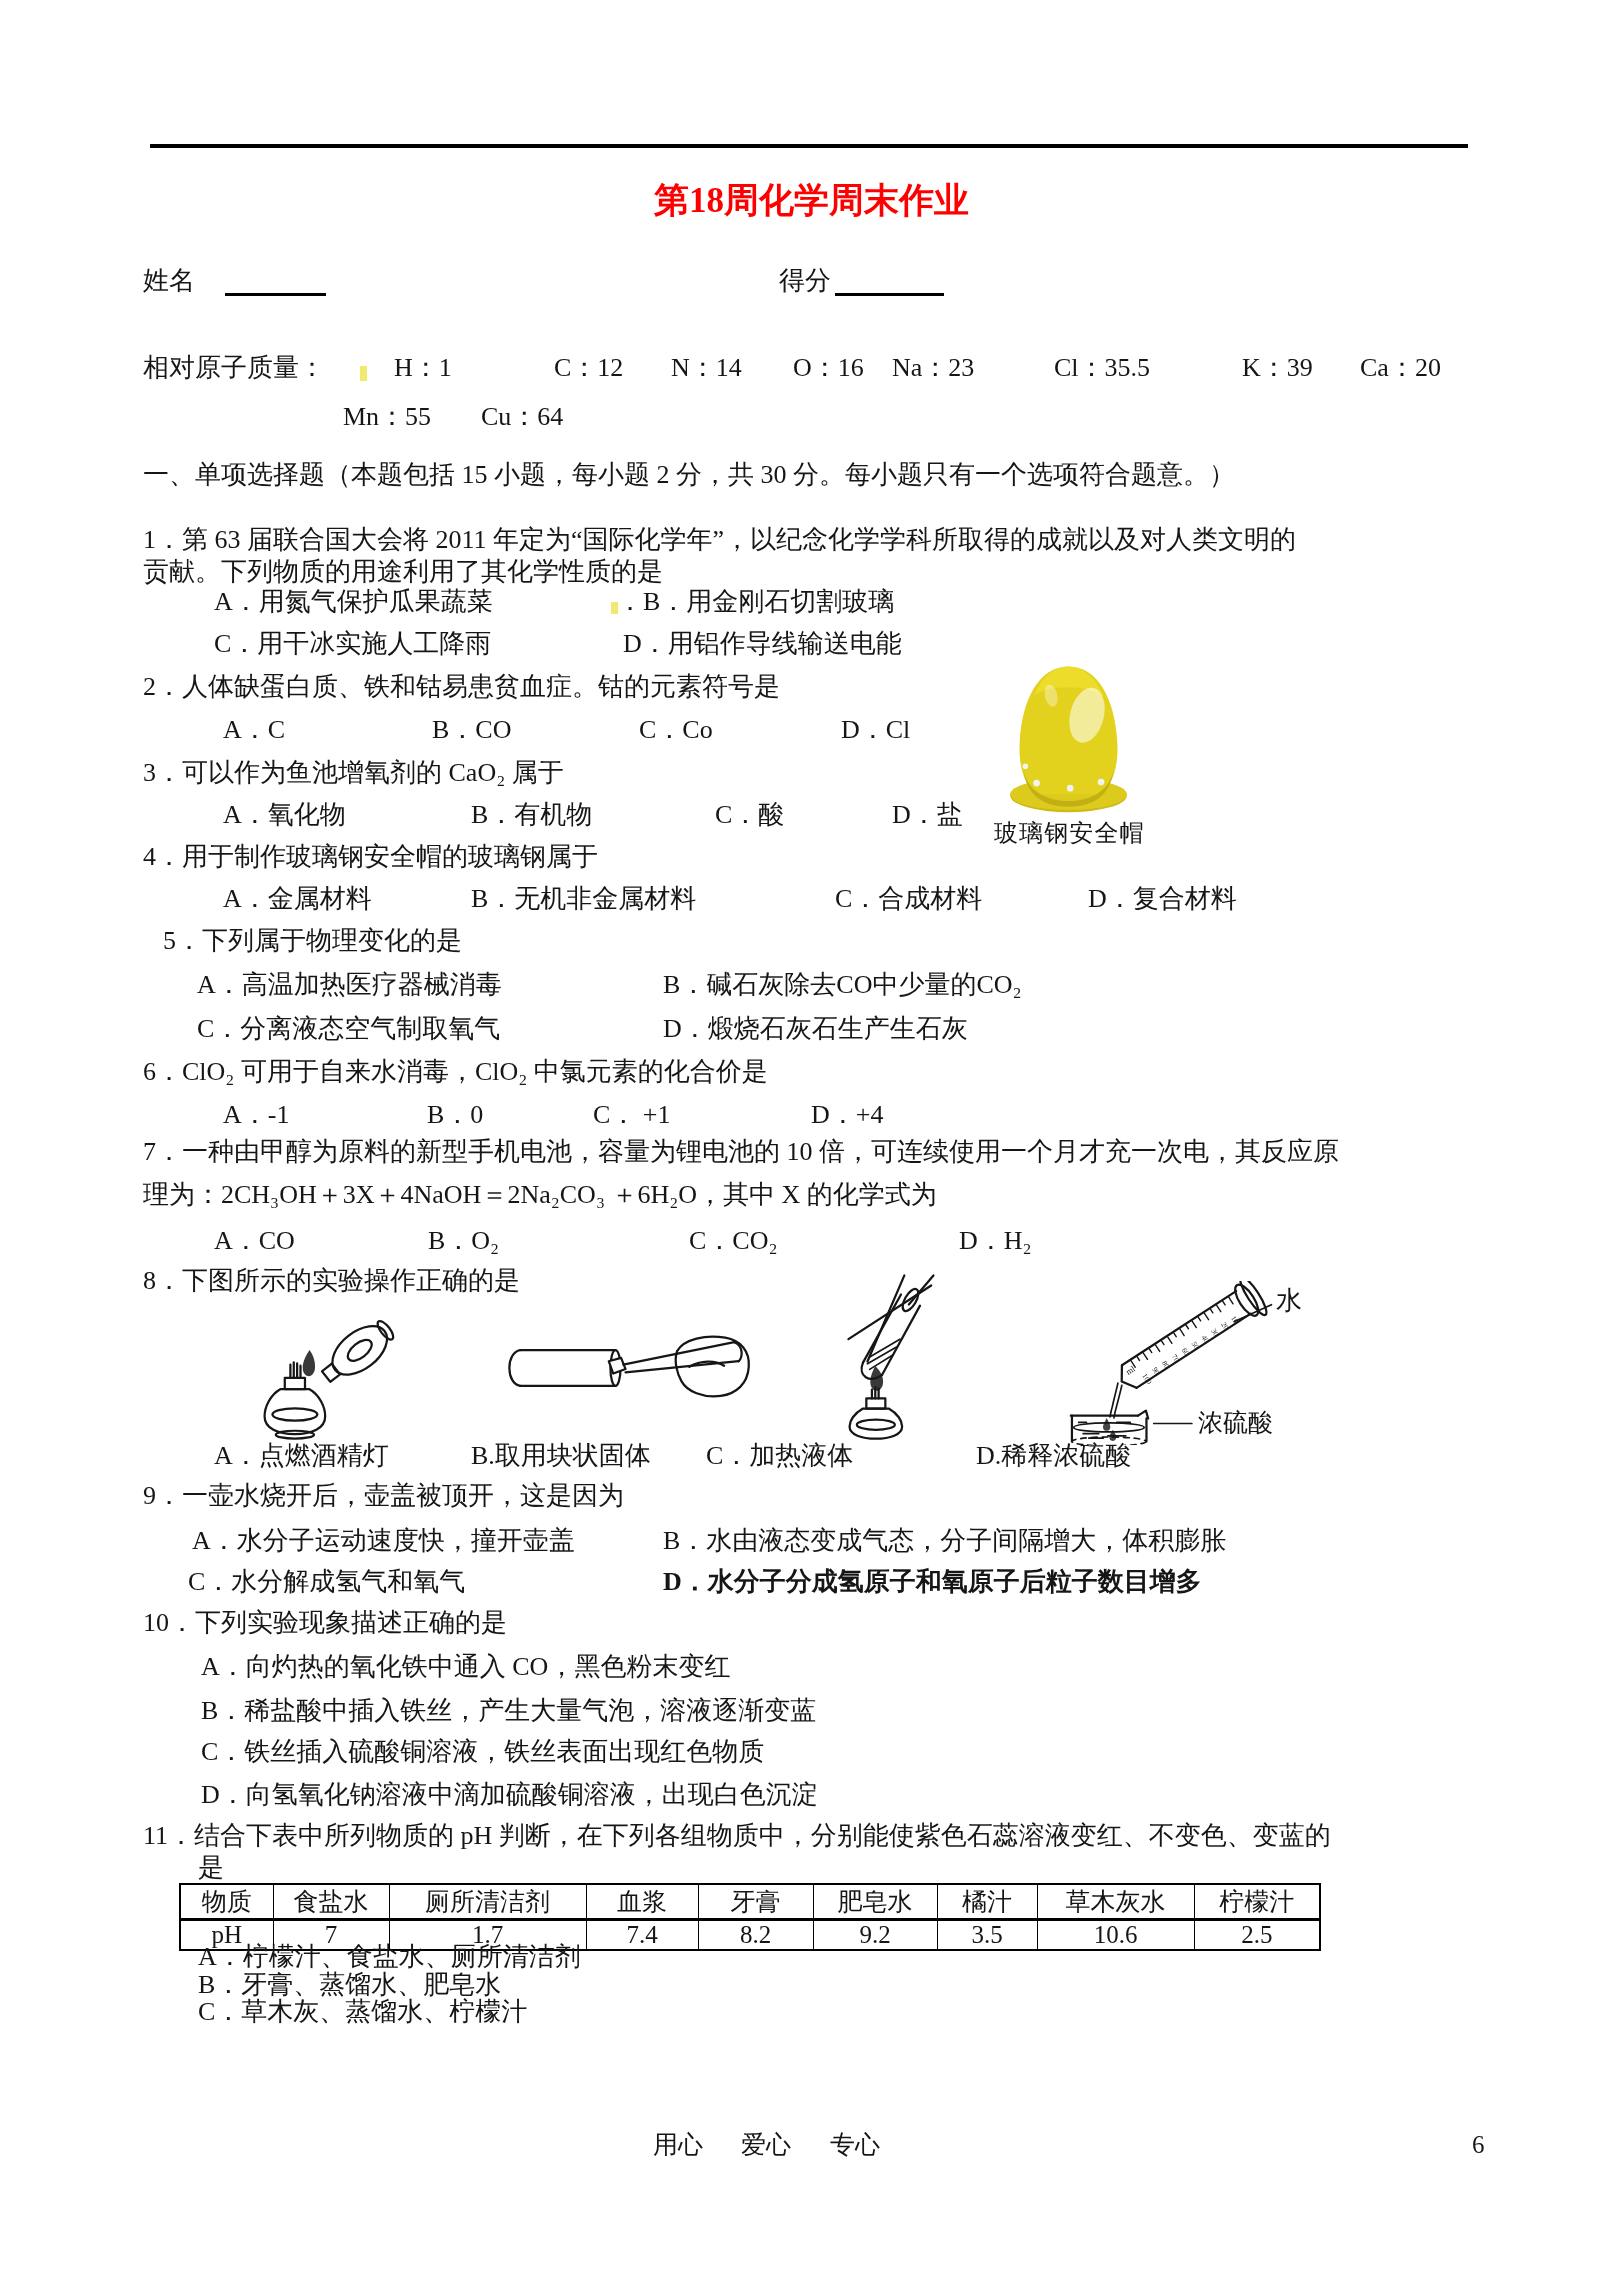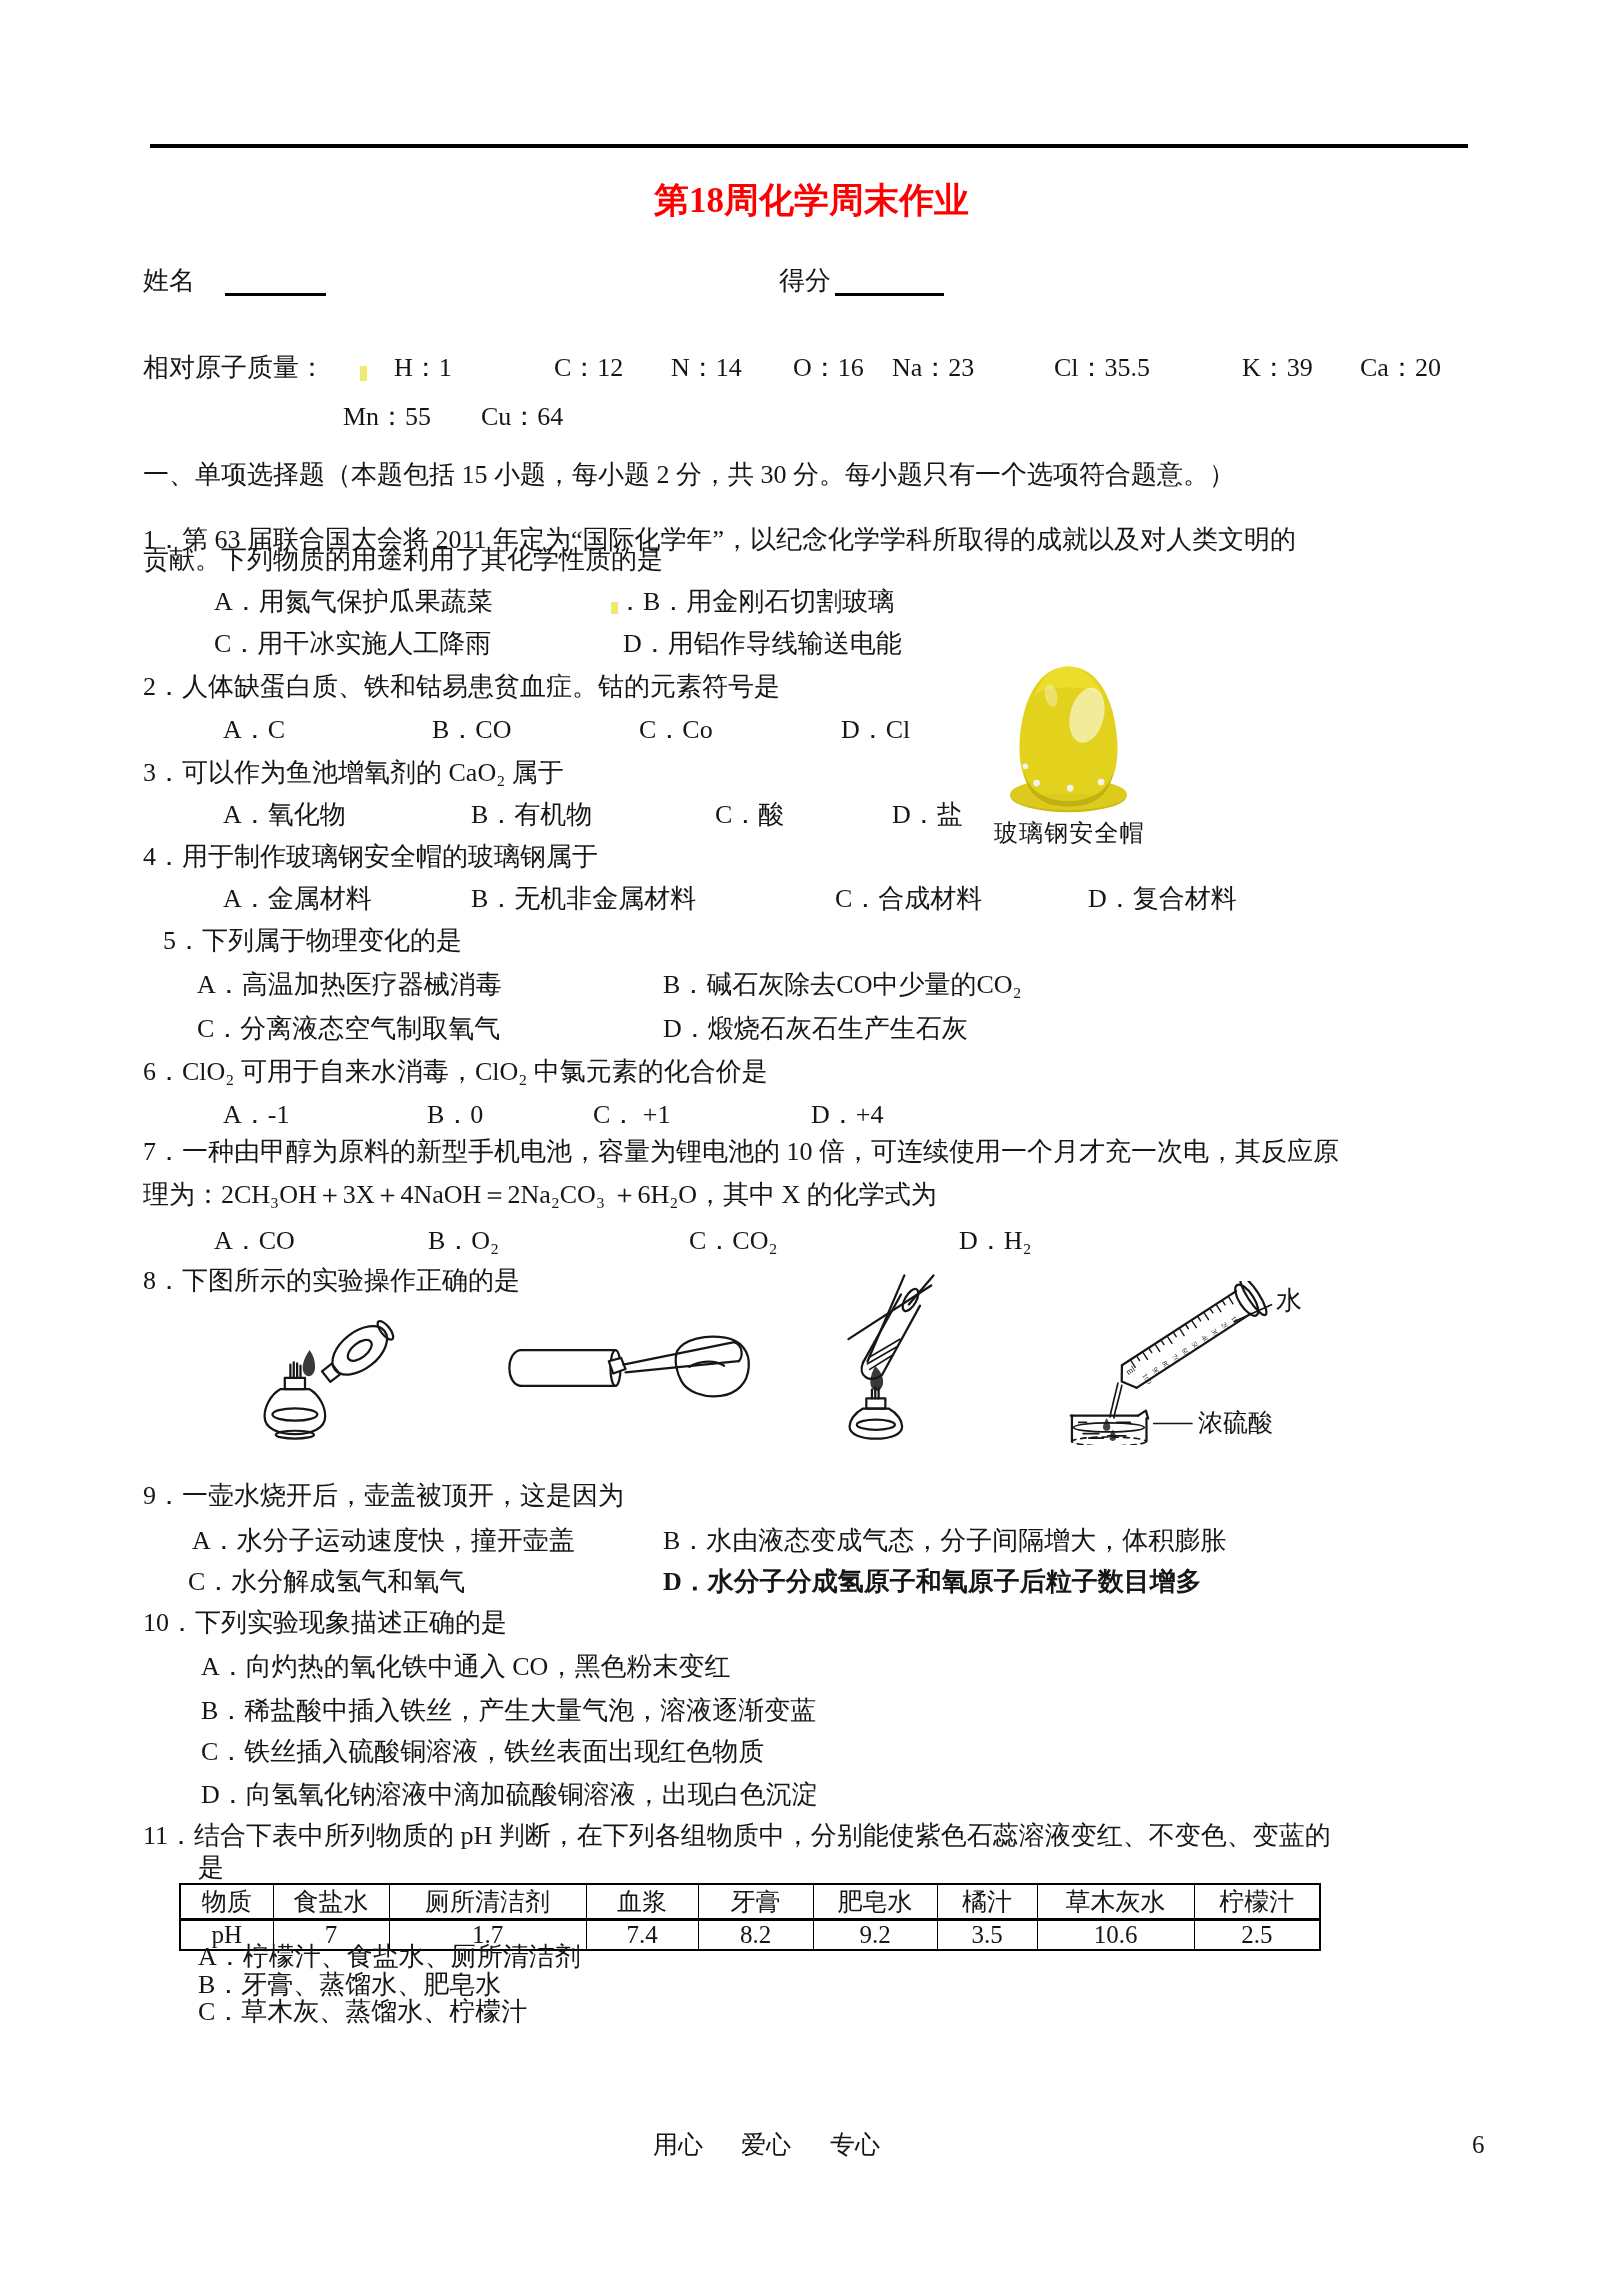--- a/index.html
+++ b/index.html
@@ -53,21 +53,21 @@
     <span class="seg" style="left:481px;">Cu：64</span>
   </div>
 
   <div class="row" style="top:461px;">
     <span class="seg" style="left:143px;">一、单项选择题（本题包括 15 小题，每小题 2 分，共 30 分。每小题只有一个选项符合题意。）</span>
   </div>
 
   <div class="row" style="top:526px;text-decoration:underline;">
     <span class="seg" style="left:143px;">1．第 63 届联合国大会将 2011 年定为“国际化学年”，以纪念化学学科所取得的成就以及对人类文明的</span>
   </div>
-  <div class="row" style="top:546px;">
+  <div class="row" style="top:558px;">
     <span class="seg" style="left:143px;">贡献。下列物质的用途利用了其化学性质的是</span>
   </div>
   <div class="row" style="top:588px;text-align:center;">
     <span class="seg" style="left:214px;">A．用氮气保护瓜果蔬菜</span>
     <span class="artifact" style="left:611px;top:13.5px;width:6.7px;height:12.3px;"></span>
     <span class="seg" style="left:617px;">．B．用金刚石切割玻璃</span>
   </div>
   <div class="row" style="top:630px;">
     <span class="seg" style="left:214px;">C．用干冰实施人工降雨</span>
     <span class="seg" style="left:623px;">D．用铝作导线输送电能</span>
@@ -226,20 +226,26 @@
       <ellipse cx="98" cy="286" rx="66" ry="8" stroke-dasharray="10 9" stroke-width="3"></ellipse>
       <ellipse cx="98" cy="261" rx="63" ry="8" stroke-width="3"></ellipse>
       <path d="M52,272 H80 M96,276 H128 M62,280 H88 M44,252 H58 M112,252 H136" stroke-width="3"></path>
       <path d="M388,42 L322,72" stroke-width="3"></path>
       <path d="M246,254 L178,254" stroke-width="3"></path>
     </g>
   </svg>
   <span class="figlabel" style="left:1276px;top:1287px;font-size:26px;">水</span>
   <span class="figlabel" style="left:1198px;top:1409px;">浓硫酸</span>
 
+  <div class="row" style="top:1442px;">
+    <span class="seg" style="left:214px;">A．点燃酒精灯</span>
+    <span class="seg" style="left:471px;">B.取用块状固体</span>
+    <span class="seg" style="left:706px;">C．加热液体</span>
+    <span class="seg" style="left:976px;">D.稀释浓硫酸</span>
+  </div>
 
   <svg class="fig" style="left:1004px;top:662px;" width="129" height="157" viewBox="0 0 230 280">
     <ellipse cx="115" cy="238" rx="104" ry="30" fill="#cdbb15"></ellipse>
     <ellipse cx="115" cy="236" rx="104" ry="28" fill="#dcca1c"></ellipse>
     <path d="M115,8 C63,8 32,66 28,142 C25,192 40,224 58,236 L172,236 C190,224 205,192 202,142 C198,66 167,8 115,8 Z" fill="#e3d21d"></path>
     <path d="M115,8 C90,8 68,26 54,60 C80,40 150,40 178,62 C164,28 140,8 115,8 Z" fill="#ecdd2b"></path>
     <ellipse cx="148" cy="95" rx="30" ry="50" fill="#ffffff" opacity="0.55" transform="rotate(14 148 95)"></ellipse>
     <ellipse cx="84" cy="60" rx="11" ry="20" fill="#ffffff" opacity="0.35" transform="rotate(-12 84 60)"></ellipse>
     <path d="M34,190 C40,226 70,248 115,248 C160,248 190,226 196,190 C190,238 160,258 115,258 C70,258 40,238 34,190 Z" fill="#b5a410" opacity="0.7"></path>
     <circle cx="58" cy="216" r="6" fill="#f2f2ee"></circle>

